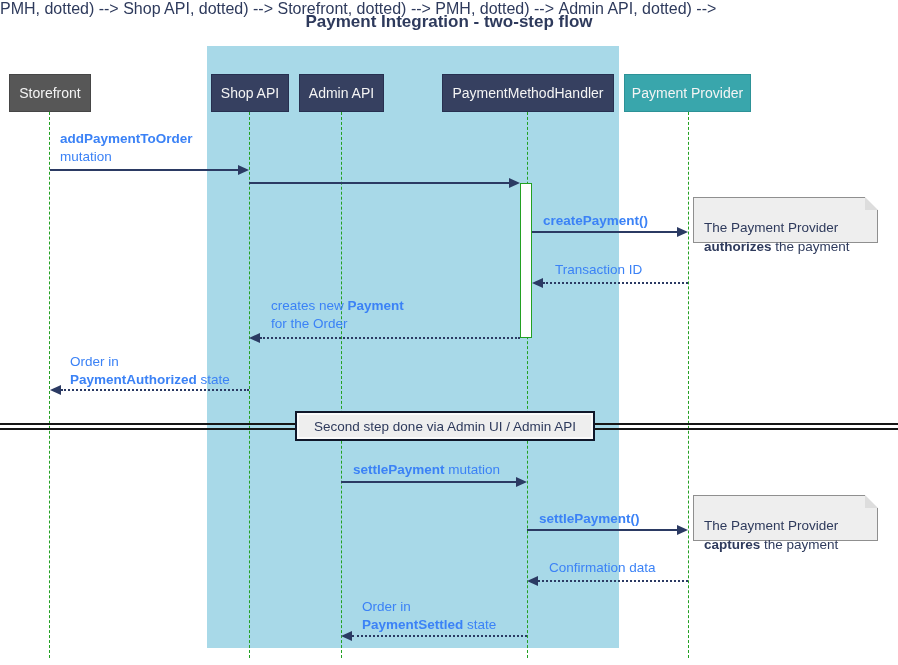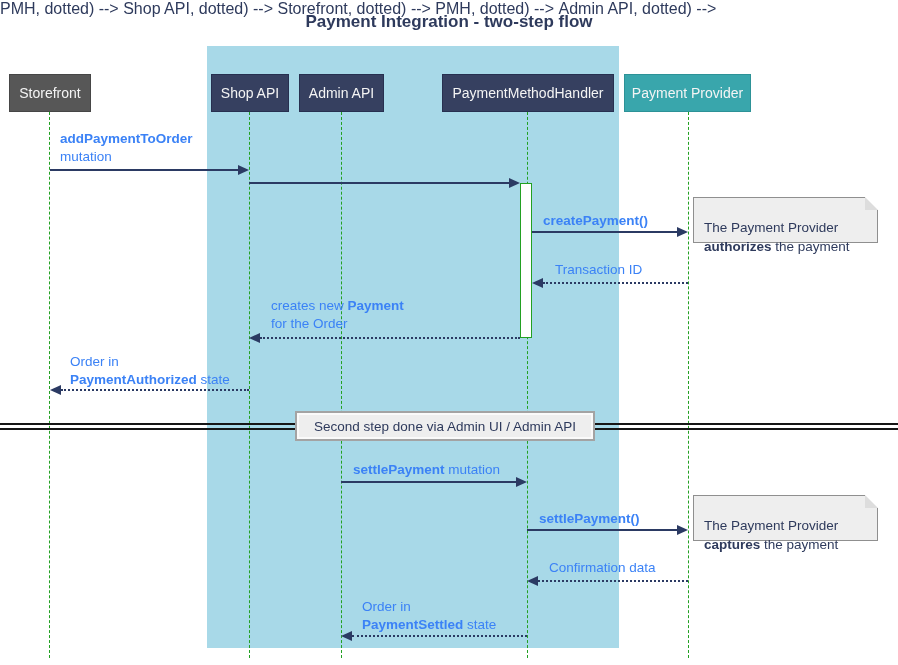--- a/index.html
+++ b/index.html
@@ -39,21 +39,21 @@
     position:absolute;background:#eeeeee;border:1px solid #8f8f8f;box-sizing:border-box;
     font-size:13.5px;line-height:19px;padding:20px 10px;color:#2e3a5c;z-index:3;white-space:nowrap;
   }
   .note .fold{
     position:absolute;top:-1px;right:-1px;width:0;height:0;
     border-style:solid;border-width:0 13px 13px 0;
     border-color:#8f8f8f #ffffff #dddddd #eeeeee;
   }
   .divider-line{position:absolute;left:0;width:898px;height:2px;background:#161616;z-index:2;}
   .divider-box{
-    position:absolute;background:#eeeeee;border:2px solid #a3a3a3;
+    position:absolute;background:#eeeeee;border:2px solid #0f172a;
     box-shadow:inset 0 0 0 2px #fafafa;box-sizing:border-box;
     display:flex;align-items:center;justify-content:center;
     font-size:13.5px;color:#2e3a5c;z-index:4;white-space:nowrap;
   }
 </style>
 </head>
 <body>
 
 <div class="diagram">
 

